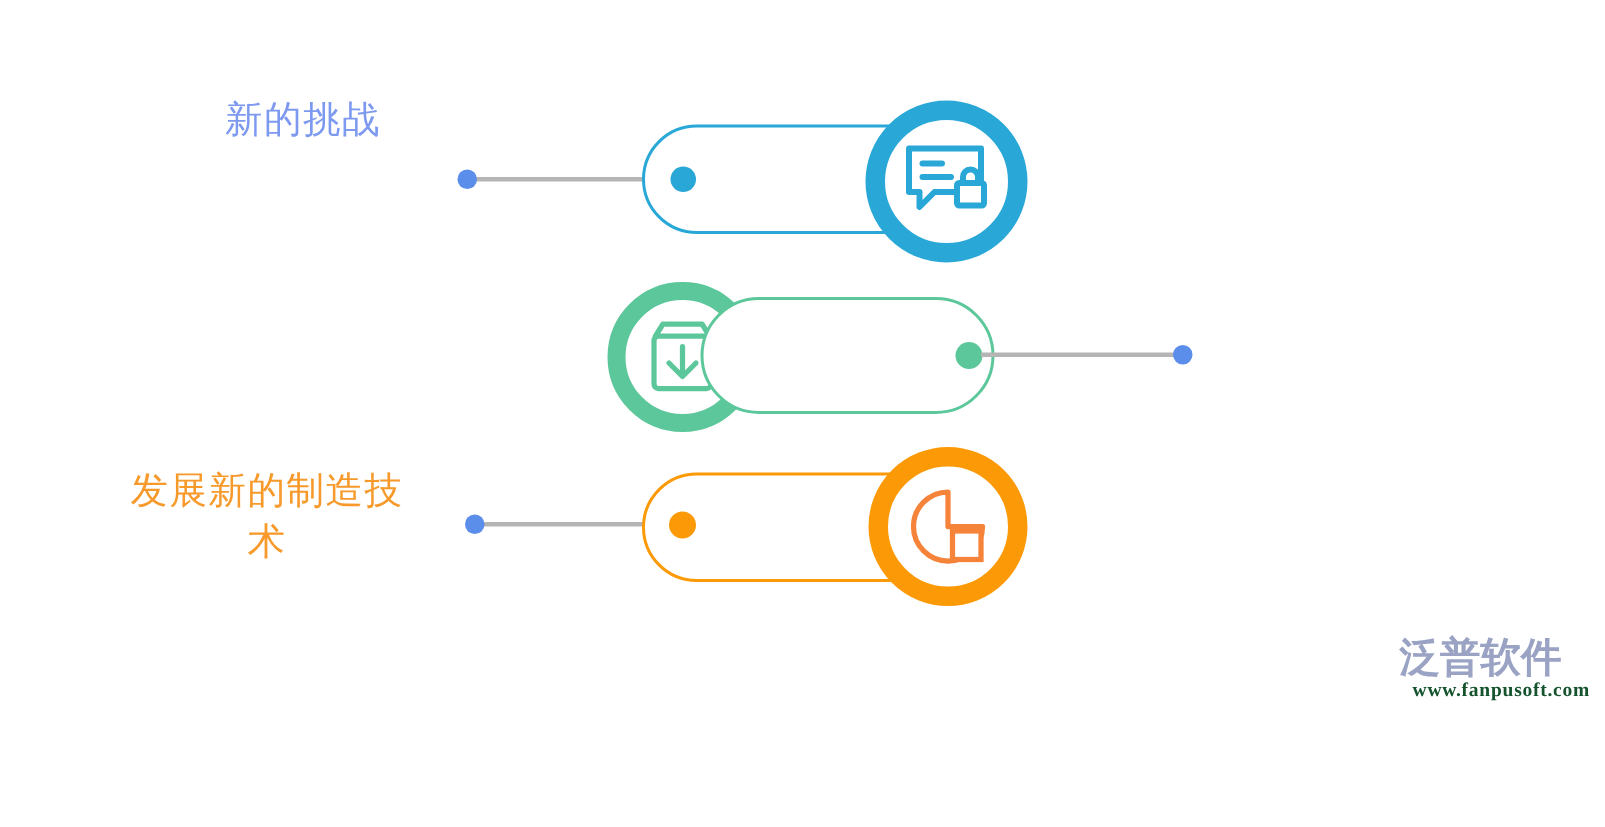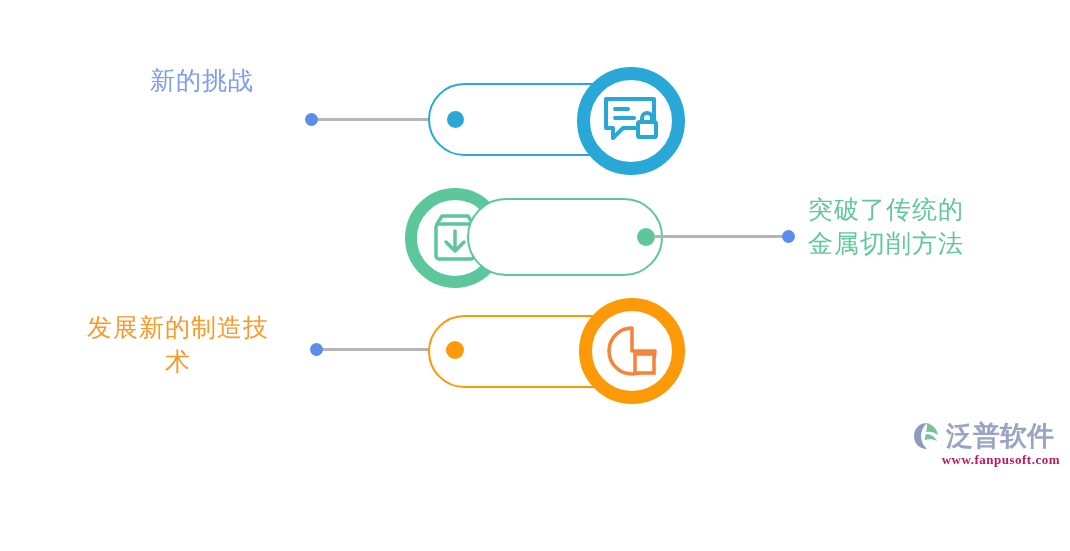--- a/index.html
+++ b/index.html
@@ -78,36 +78,37 @@
   #logo {
     position: absolute;
     right: 8px;
     bottom: 6px;
     width: 150px;
     height: 52px;
   }
   #logo .logo-row {
     display: flex;
     align-items: center;
-    justify-content: flex-start;
+    justify-content: center;
     gap: 4px;
     height: 32px;
+    flex-direction: column;
   }
   #logo .logo-cn {
     font-size: 27px;
     font-weight: bold;
     color: #9aa3c4;
     letter-spacing: 0px;
     line-height: 30px;
   }
   #logo .logo-url {
     text-align: right;
     font-size: 13px;
     font-weight: bold;
-    color: #be185d;
+    color: #14532d;
     letter-spacing: 0.5px;
     padding-right: 2px;
     line-height: 16px;
     font-family: "Liberation Serif", "DejaVu Serif", serif;
   }
 </style>
 </head>
 <body>
 
 <div id="stage">
@@ -147,22 +148,20 @@
     </div>
 
     <div class="pill" style="left:467px; top:198px; width:196px; height:78px; border-color:#5cc79a;"></div>
 
     <div class="dot" style="left:637px; top:228px; width:18px; height:18px; background:#5cc79a;"></div>
 
     <div class="conn-line" style="left:654px; top:235px; width:133px; background:#b5b5b5;"></div>
 
     <div class="dot dot-far" style="left:782px; top:230px; width:13px; height:13px;"></div>
 
-    <div class="label left-align" style="left:808px; top:192px; width:200px; color:#5fc79a;">突破了传统的
-金属切削方法</div>
   </div>
 
   <div class="row">
 
     <div class="label right-align" style="left:58px; top:310px; width:240px; color:#f79a2b;">发展新的制造技
 术</div>
 
     <div class="conn-line" style="left:317px; top:348px; width:140px; background:#b5b5b5;"></div>
 
     <div class="dot dot-far" style="left:310px; top:343px; width:13px; height:13px;"></div>

